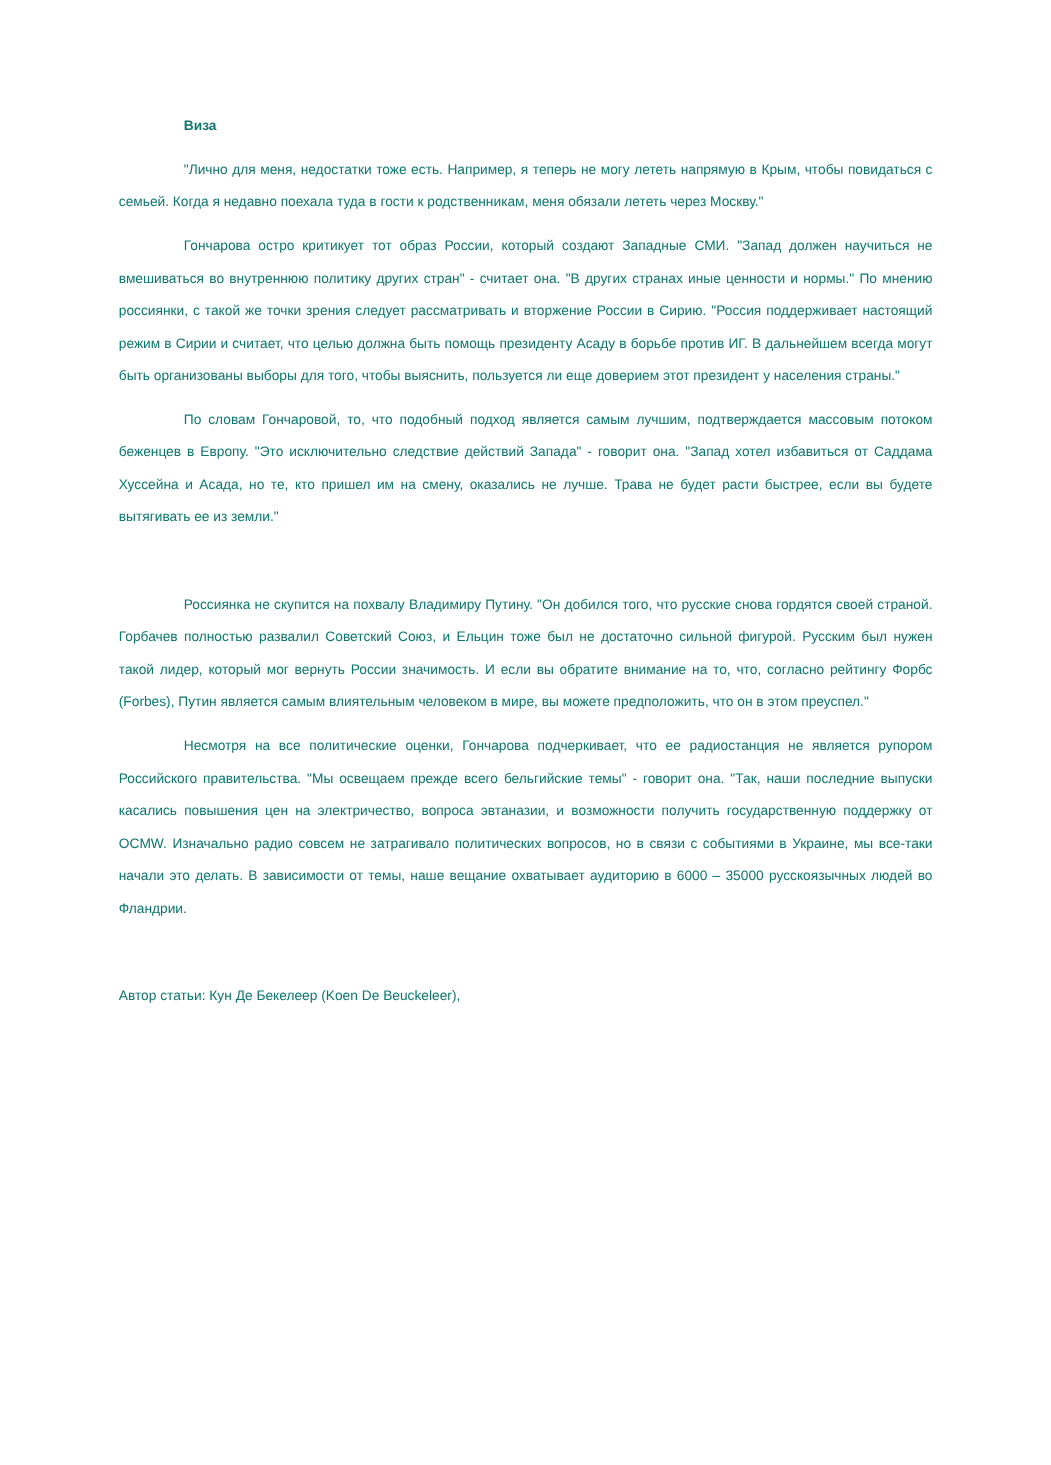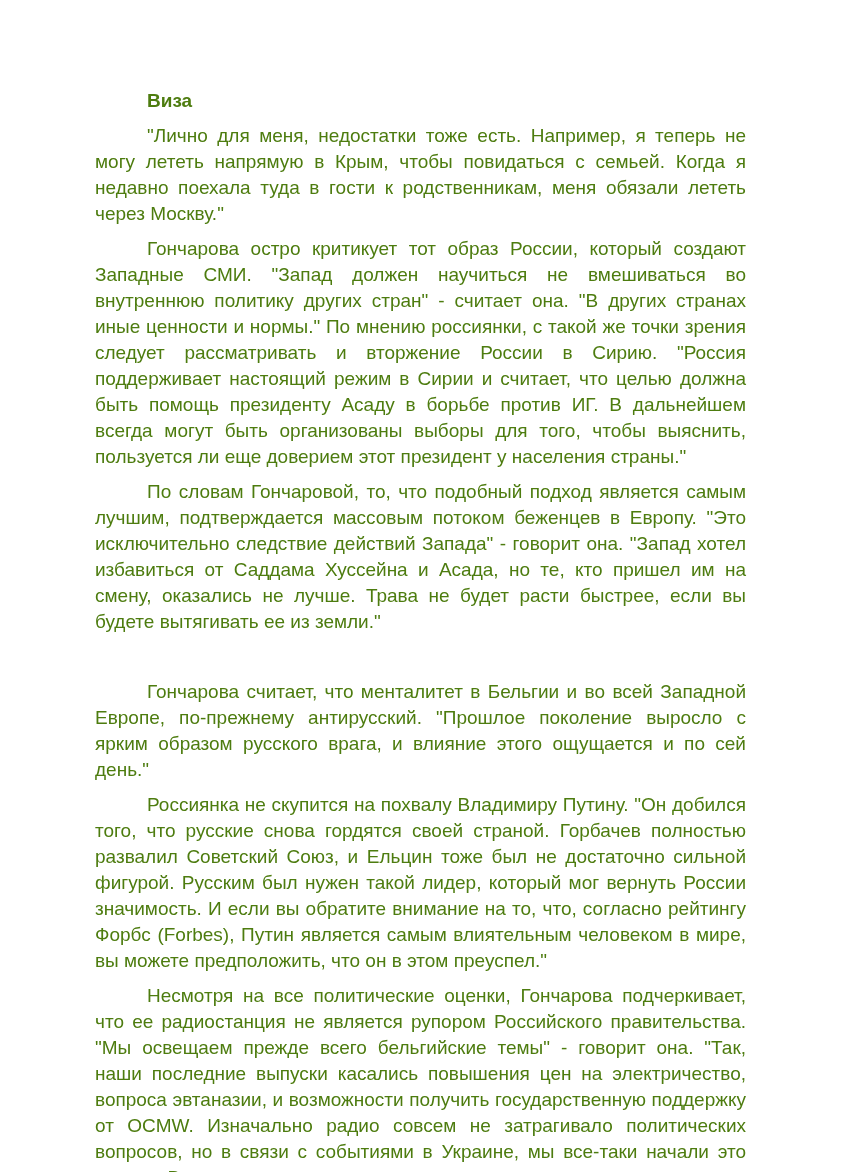--- a/index.html
+++ b/index.html
@@ -5,24 +5,24 @@
   html, body {
     margin: 0;
     padding: 0;
     background: #ffffff;
   }
   .page {
     width: 841px;
     height: 1172px;
     box-sizing: border-box;
     background: #ffffff;
-    color: #4d7c0f;
+    color: #0f766e;
     padding: 88px 95px 60px 95px;
     font-family: "Liberation Sans", "DejaVu Sans", sans-serif;
-    font-size: 19px;
+    font-size: 11px;
     line-height: 26px;
     overflow: hidden;
   }
   .doc-body p {
     margin: 0 0 9px 0;
   }
   .paragraph {
     text-align: justify;
     text-indent: 52px;
   }
@@ -42,18 +42,18 @@
 </head>
 <body>
 
 <div class="page">
   <div class="doc-body">
       <p class="heading">Виза</p>
       <p class="paragraph">"Лично для меня, недостатки тоже есть. Например, я теперь не могу лететь напрямую в Крым, чтобы повидаться с семьей. Когда я недавно поехала туда в гости к родственникам, меня обязали лететь через Москву."</p>
       <p class="paragraph">Гончарова остро критикует тот образ России, который создают Западные СМИ. "Запад должен научиться не вмешиваться во внутреннюю политику других стран" - считает она. "В других странах иные ценности и нормы." По мнению россиянки, с такой же точки зрения следует рассматривать  и вторжение России в Сирию.  "Россия поддерживает настоящий режим в Сирии и считает, что  целью должна быть помощь президенту Асаду в борьбе против ИГ. В дальнейшем всегда могут быть организованы выборы для того, чтобы выяснить, пользуется ли еще доверием этот президент у населения страны."</p>
       <p class="paragraph">По словам Гончаровой, то, что подобный подход является самым лучшим, подтверждается массовым потоком беженцев в Европу.  "Это исключительно следствие действий Запада" -  говорит она.  "Запад хотел избавиться от Саддама Хуссейна и Асада, но те, кто пришел им на смену, оказались не лучше. Трава не будет расти быстрее, если вы будете вытягивать ее из земли."</p>
       <div class="spacer"></div>
-      <p class="paragraph">Гончарова считает, что менталитет в Бельгии и во всей Западной Европе, по-прежнему антирусский. "Прошлое поколение выросло с ярким образом русского врага, и влияние этого ощущается и по сей день."</p>
       <p class="paragraph">Россиянка не скупится на похвалу Владимиру Путину. "Он добился того, что русские снова гордятся своей страной. Горбачев полностью развалил Советский Союз, и Ельцин тоже был не достаточно сильной фигурой. Русским был нужен такой лидер, который мог вернуть России значимость. И если вы обратите внимание на то, что, согласно рейтингу Форбс (Forbes), Путин является самым влиятельным человеком в мире, вы можете предположить, что он в этом преуспел."</p>
       <p class="paragraph">Несмотря на все  политические  оценки, Гончарова подчеркивает, что ее радиостанция не является рупором Российского правительства. "Мы освещаем  прежде всего бельгийские темы" - говорит она. "Так, наши последние выпуски касались повышения цен на электричество, вопроса эвтаназии, и возможности получить государственную поддержку от OCMW. Изначально радио совсем не затрагивало  политических вопросов, но в связи с событиями в Украине, мы все-таки начали это делать. В зависимости от темы, наше вещание охватывает аудиторию в  6000 – 35000 русскоязычных людей во Фландрии.</p>
       <div class="spacer"></div>
+      <p class="byline">Автор статьи: Кун Де Бекелеер (Koen De Beuckeleer),</p>
     </div>
 </div>
 
 </body></html>

